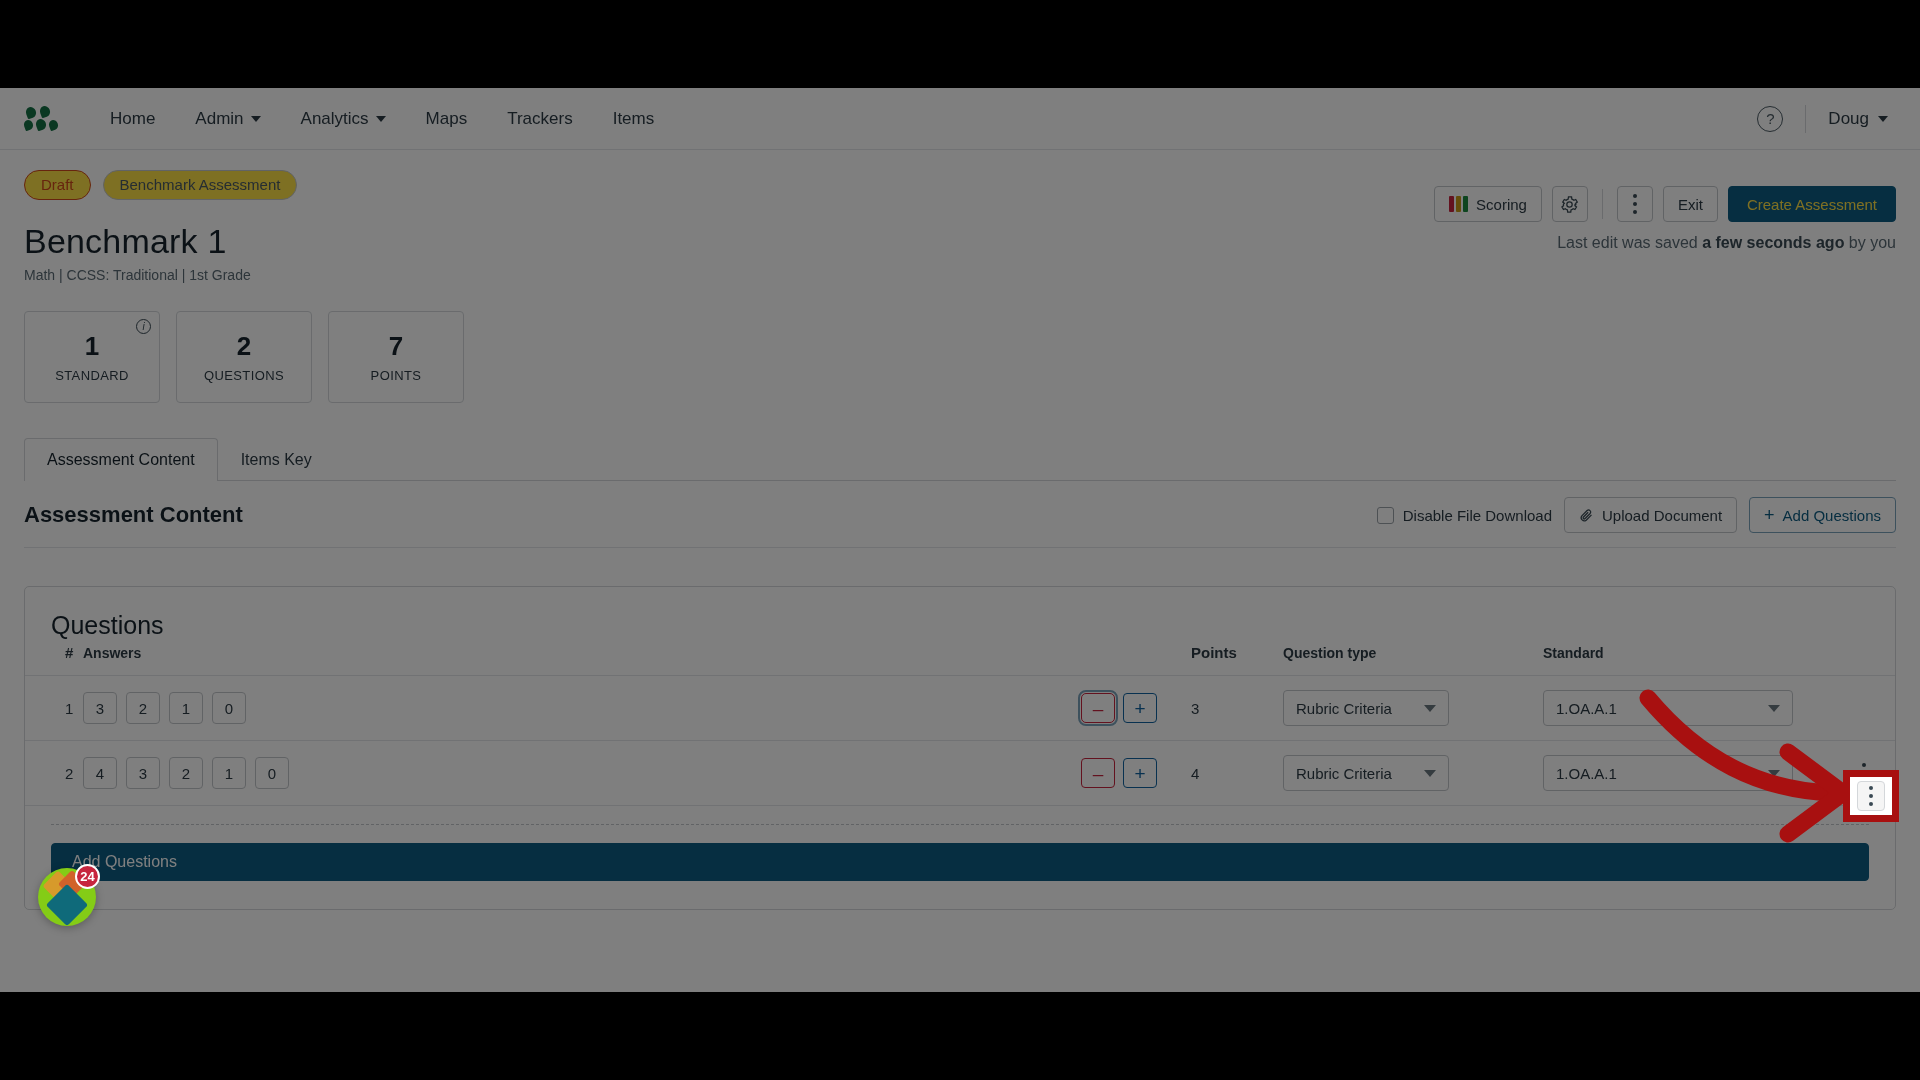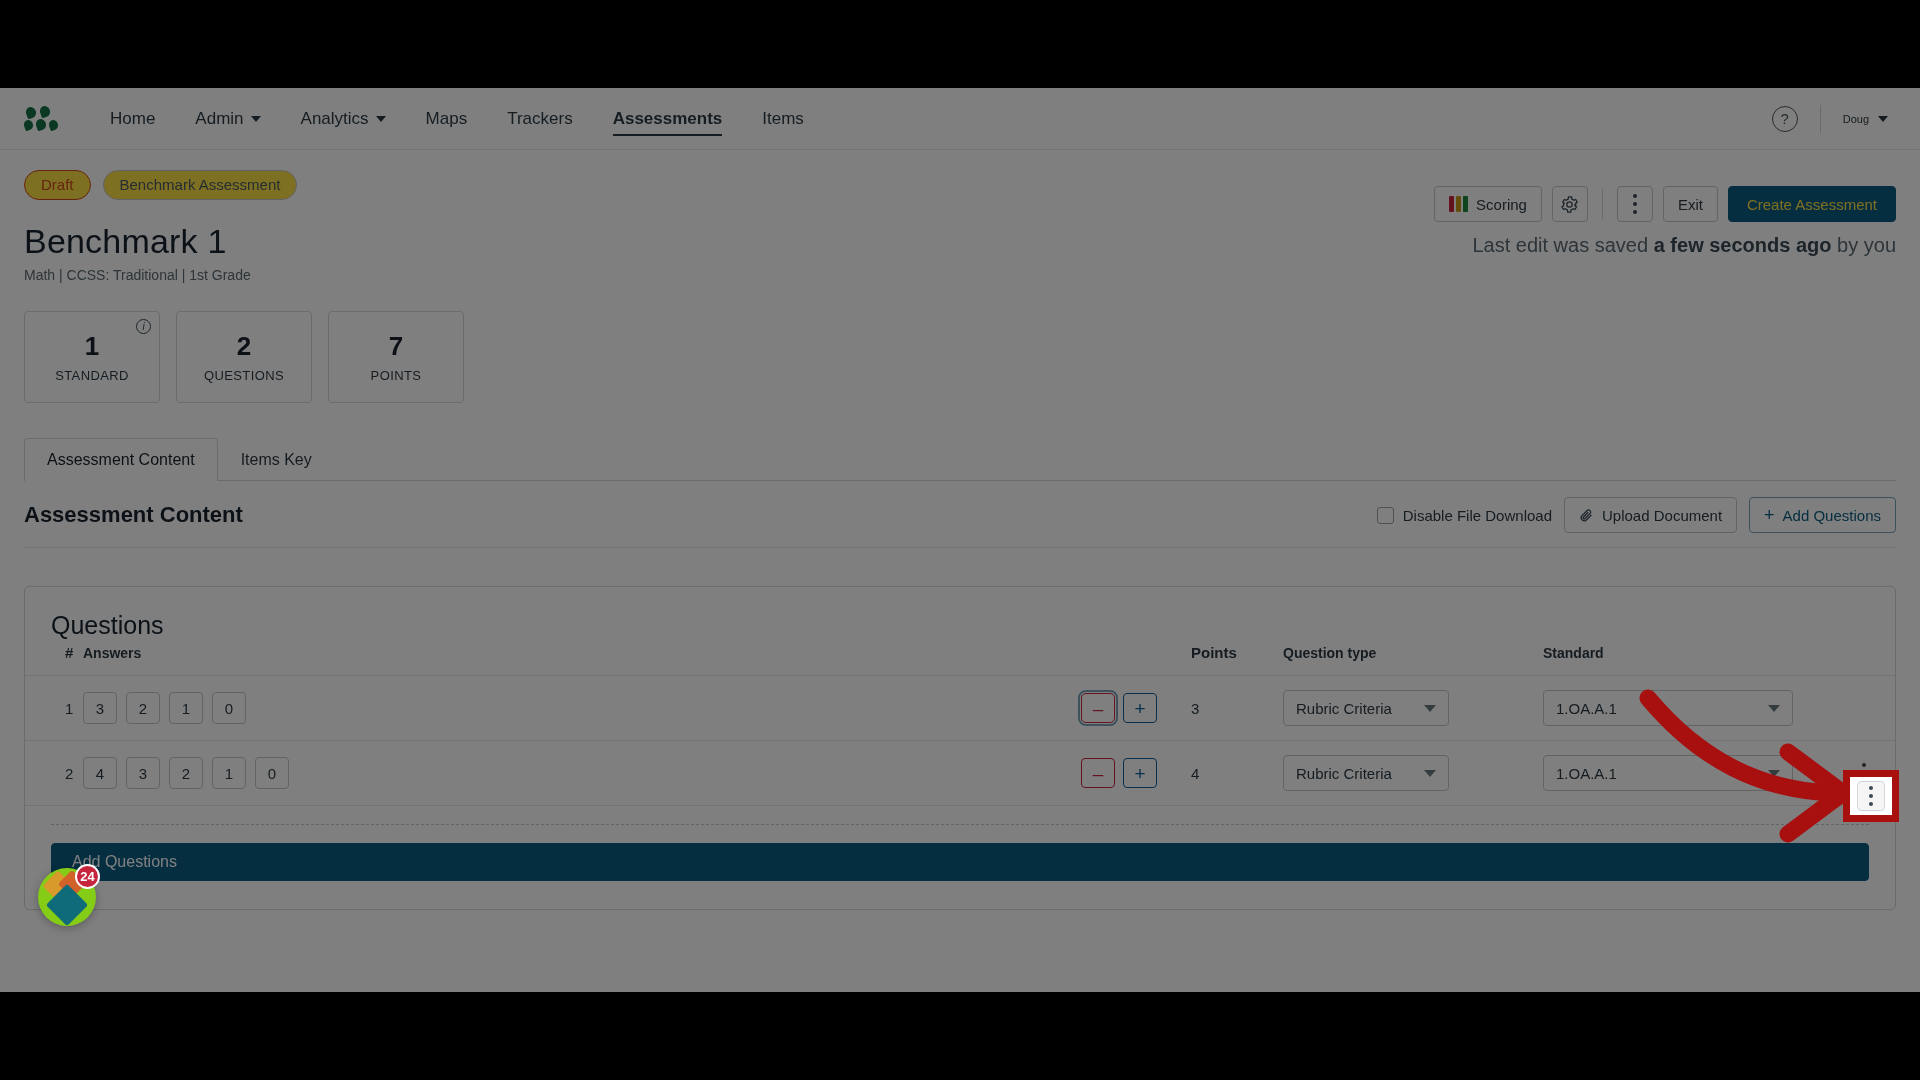--- a/index.html
+++ b/index.html
@@ -51,21 +51,21 @@
   .caret { width: 0; height: 0; border-left: 5px solid transparent;
            border-right: 5px solid transparent; border-top: 6px solid #2d3b45; }
 
   .nav-right { margin-left: auto; display: flex; align-items: center; gap: 0; }
   .help-icon {
     width: 26px; height: 26px; border: 1.6px solid #4b5a63; border-radius: 50%;
     display:flex; align-items:center; justify-content:center;
     font-size: 15px; color: #4b5a63; cursor: pointer;
   }
   .nav-sep { width: 1px; height: 28px; background: #d4d7da; margin: 0 22px; }
-  .user { display: flex; align-items: center; gap: 9px; font-size: 11px; color: #2d3b45;
+  .user { display: flex; align-items: center; gap: 9px; font-size: 17px; color: #2d3b45;
           cursor: pointer; padding-right: 8px;}
 
   
   .page { padding: 0 24px; background: #fff; }
 
   .badgerow { display: flex; align-items: center; gap: 12px; padding-top: 20px; }
   .pill {
     border-radius: 20px; padding: 5px 16px; font-size: 15px; line-height: 1.2;
     border: 1px solid #c2c6ca; color: #4b5a63; background: #fde047;
   }
@@ -80,21 +80,21 @@
     border: 1px solid #c2c6ca; background: #fff; border-radius: 4px;
     height: 36px; padding: 0 14px; font-size: 15px; color: #2d3b45;
     display: flex; align-items: center; gap: 8px; cursor: pointer;
     font-family: "Liberation Sans", sans-serif;
   }
   .btn.primary { background: #0d5c82; border-color: #0d5c82; color: #fde047; padding: 8px 18px; }
   .btn.icon-only { width: 36px; padding: 0; justify-content: center; }
   .scorebars { display: flex; gap: 2px; align-items: center; }
   .scorebars i { width: 5px; height: 16px; border-radius: 1px; display: block; }
   .vsep { width: 1px; height: 30px; background: #d4d7da; margin: 0 4px; }
-  .savednote { position: absolute; right: 0; top: 12px; font-size: 20px; color: #5a6a74; }
+  .savednote { position: absolute; right: 0; top: 12px; font-size: 16px; color: #5a6a74; }
   .savednote b { color: #3a4a54; }
 
   
   .cards { display: flex; gap: 16px; margin-top: 28px; }
   .card {
     width: 136px; height: 92px; border: 1px solid #d4d7da; border-radius: 4px;
     display: flex; flex-direction: column; align-items: center; justify-content: center;
     position: relative; background: #fff;
   }
   .card .num { font-size: 26px; font-weight: bold; color: #16232c; }
@@ -248,23 +248,20 @@
         </div>
         <div class="navitem">
           <span>Analytics</span>
           <span class="caret"></span>
         </div>
         <div class="navitem">
           <span>Maps</span>
         </div>
         <div class="navitem">
           <span>Trackers</span>
-        </div>
-        <div class="navitem active">
-          <span>Assessments</span>
         </div>
         <div class="navitem">
           <span>Items</span>
         </div>
       </div>
       <div class="nav-right">
         <div class="help-icon">
           <span>?</span>
         </div>
         <div class="nav-sep"></div>

